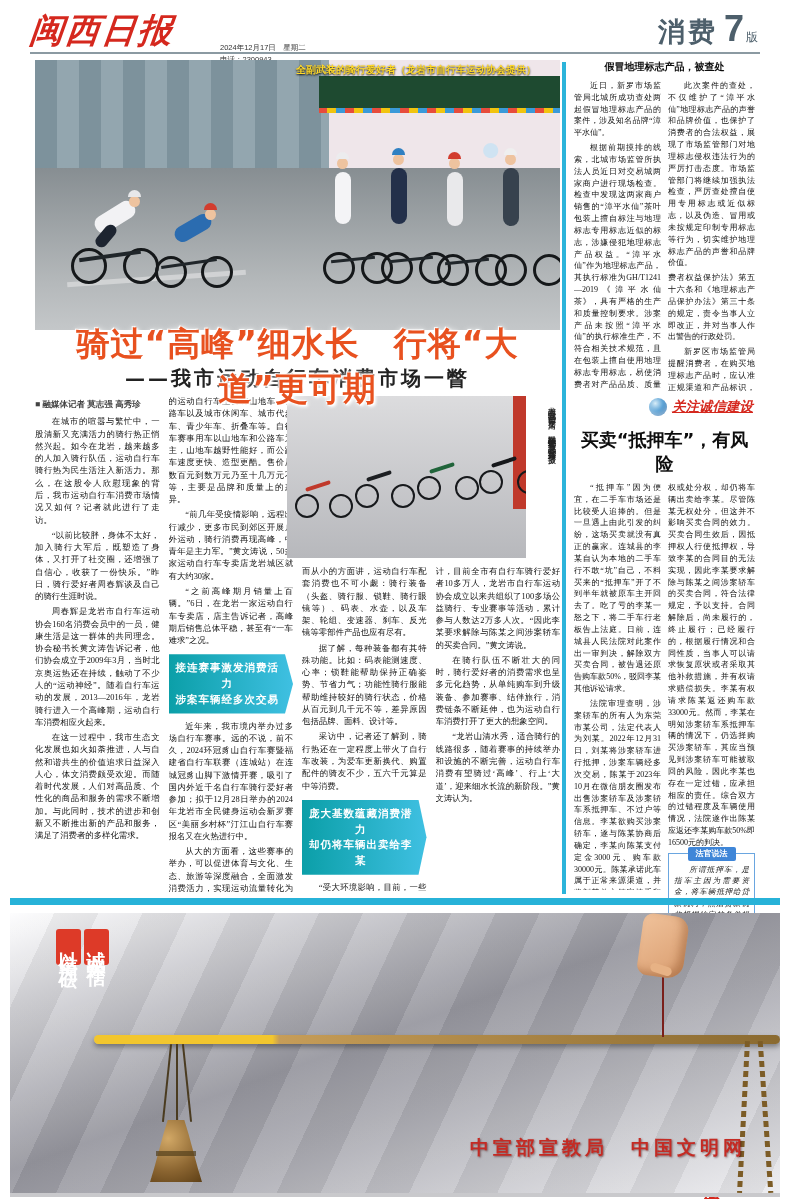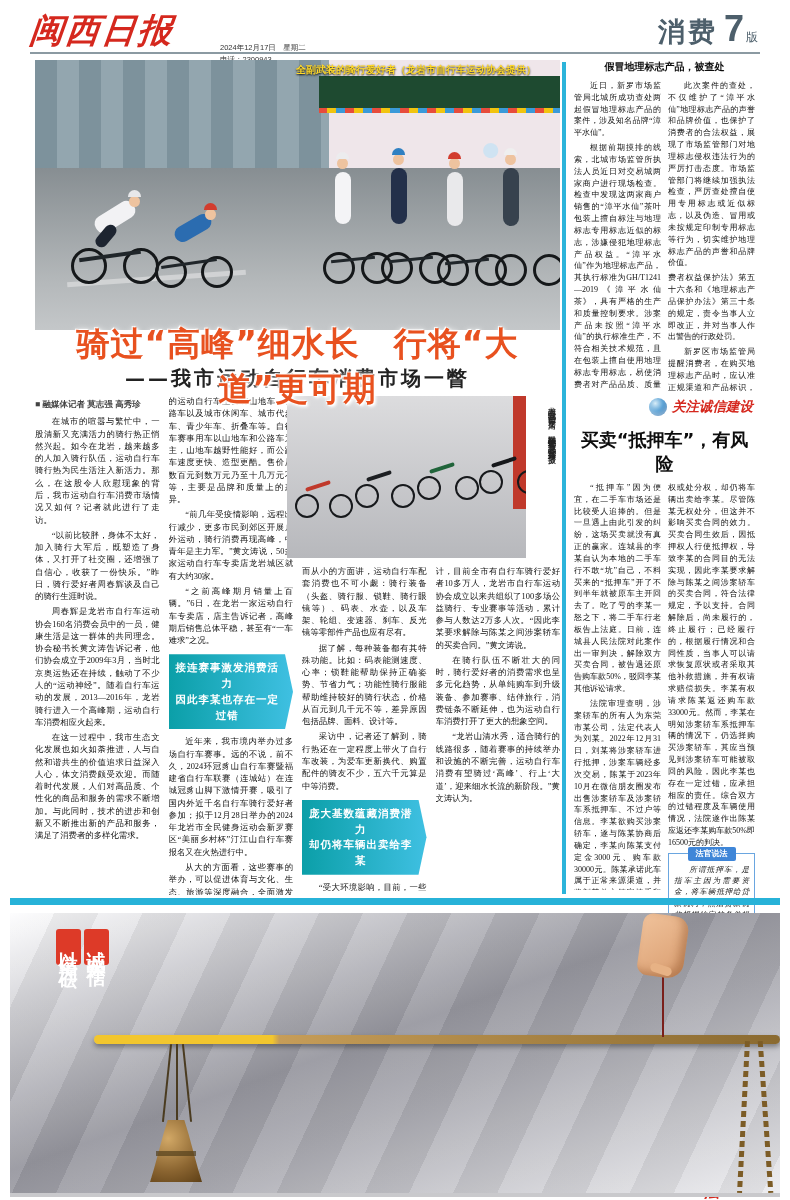--- a/index.html
+++ b/index.html
@@ -72,21 +72,21 @@
   
   .r-h2{margin:0 0 6px 0;text-align:center;font-family:"DejaVu Sans",sans-serif;font-weight:900;color:#0d0d0d;}
   .r-art1 .r-h2{font-size:10px;letter-spacing:0;}
   .r-art2 .r-h2{font-size:18px;}
   .r-cols{display:flex;gap:7px;overflow:hidden;}
   .r-c{flex:1 1 0;font-size:8px;line-height:1.48;text-align:justify;color:#111;overflow:hidden;}
   .r-art1{height:368px;}
   .r-art1 .r-cols{height:312px;}
   .r-art2 .r-cols{height:auto;}
   .badge{display:flex;align-items:center;justify-content:flex-end;gap:5px;margin:6px 2px 4px 0;}
-  .badge-label{font-family:"DejaVu Sans",sans-serif;font-weight:900;font-style:italic;color:#d5281e;}
+  .badge-label{font-family:"DejaVu Sans",sans-serif;font-weight:900;font-style:italic;color:#d5281e;text-decoration:underline;}
   .badge1 .badge-label{font-size:13.5px;}
   .badge2 .badge-label{font-size:15px;}
   .globe{width:18px;height:18px;border-radius:50%;background:radial-gradient(circle at 35% 30%,#d8edf8,#5aa2d6 45%,#1d5c9b);
          box-shadow:inset 0 -3px 4px rgba(255,255,255,.4);}
   .books{display:flex;align-items:flex-end;gap:1px;}
   .bk{width:5px;height:15px;border-radius:1px;}
   .gavel{width:9px;height:9px;border-radius:50%;background:#b8864b;margin-right:2px;}
   .judgebox{border:1px solid #6aa6e0;padding:10px 5px 4px 5px;margin:4px 0 3px 0;position:relative;}
   .judgebox .jb-label{position:absolute;top:-7px;left:50%;transform:translateX(-50%);background:#3f86d8;color:#fff;
            font-family:"Liberation Sans",sans-serif;font-size:8px;font-weight:bold;padding:1px 8px;border-radius:2px;white-space:nowrap;}
@@ -205,21 +205,21 @@
           <p class="body-p">“以前比较胖，身体不太好，加入骑行大军后，既塑造了身体，又打开了社交圈，还增强了自信心，收获了一份快乐。”昨日，骑行爱好者周春辉谈及自己的骑行生涯时说。</p>
           <p class="body-p">周春辉是龙岩市自行车运动协会160名消费会员中的一员，健康生活是这一群体的共同理念。协会秘书长黄文涛告诉记者，他们协会成立于2009年3月，当时北京奥运热还在持续，触动了不少人的“运动神经”。随着自行车运动的发展，2013—2016年，龙岩骑行进入一个高峰期，运动自行车消费相应火起来。</p>
           <p class="body-p">在这一过程中，我市生态文化发展也如火如荼推进，人与自然和谐共生的价值追求日益深入人心，体文消费颇受欢迎。而随着时代发展，人们对高品质、个性化的商品和服务的需求不断增加。与此同时，技术的进步和创新又不断推出新的产品和服务，满足了消费者的多样化需求。</p>
         </div>
       <div class="bcol">
           <p class="body-p noind">的运动自行车主要有山地车、公路车以及城市休闲车、城市代步车、青少年车、折叠车等。自行车赛事用车以山地车和公路车为主，山地车越野性能好，而公路车速度更快、造型更酷。售价从数百元到数万元乃至十几万元不等，主要是品牌和质量上的差异。</p>
           <p class="body-p">“前几年受疫情影响，远程出行减少，更多市民到郊区开展户外运动，骑行消费再现高峰，中青年是主力军。”黄文涛说，50多家运动自行车专卖店龙岩城区就有大约30家。</p>
           <p class="body-p">“之前高峰期月销量上百辆。”6日，在龙岩一家运动自行车专卖店，店主告诉记者，高峰期后销售总体平稳，甚至有“一车难求”之况。</p>
           <div class="subhead">
             <div>接连赛事激发消费活力</div>
-            <div>因此李某也存在一定过错</div>
+            <div>涉案车辆经多次交易</div>
           </div>
           <p class="body-p">近年来，我市境内举办过多场自行车赛事。远的不说，前不久，2024环冠豸山自行车赛暨福建省自行车联赛（连城站）在连城冠豸山脚下激情开赛，吸引了国内外近千名自行车骑行爱好者参加；拟于12月28日举办的2024年龙岩市全民健身运动会新罗赛区“美丽乡村杯”汀江山自行车赛报名又在火热进行中。</p>
           <p class="body-p">从大的方面看，这些赛事的举办，可以促进体育与文化、生态、旅游等深度融合，全面激发消费活力，实现运动流量转化为各种“增量”。</p>
         </div>
       <div class="bcol">
           <div class="spacer" style="height: 170px;"></div>
           <p class="body-p noind">而从小的方面讲，运动自行车配套消费也不可小觑：骑行装备（头盔、骑行服、锁鞋、骑行眼镜等）、码表、水壶，以及车架、轮组、变速器、刹车、反光镜等零部件产品也应有尽有。</p>
           <p class="body-p">据了解，每种装备都有其特殊功能。比如：码表能测速度、心率；锁鞋能帮助保持正确姿势、节省力气；功能性骑行服能帮助维持较好的骑行状态，价格从百元到几千元不等，差异原因包括品牌、面料、设计等。</p>
           <p class="body-p">采访中，记者还了解到，骑行热还在一定程度上带火了自行车改装，为爱车更新换代、购置配件的骑友不少，五六千元算是中等消费。</p>
           <div class="subhead">
@@ -333,15 +333,16 @@
     <div class="bellstr" style="left:156px;top:131px;height:78px;transform:rotate(6deg);"></div>
     <div class="bellstr" style="left:166px;top:131px;height:78px;"></div>
     <div class="bellstr" style="left:176px;top:131px;height:78px;transform:rotate(-6deg);"></div>
     <div class="bell"></div>
     <div class="bellband"></div>
     <div class="cord"></div>
     <div class="hand"></div>
     <div class="finger"></div>
     <div class="chain c1"></div>
     <div class="chain c2"></div>
+    <div class="credit">中宣部宣教局　中国文明网</div>
   </div>
 
 </div>
 
 </body></html>

